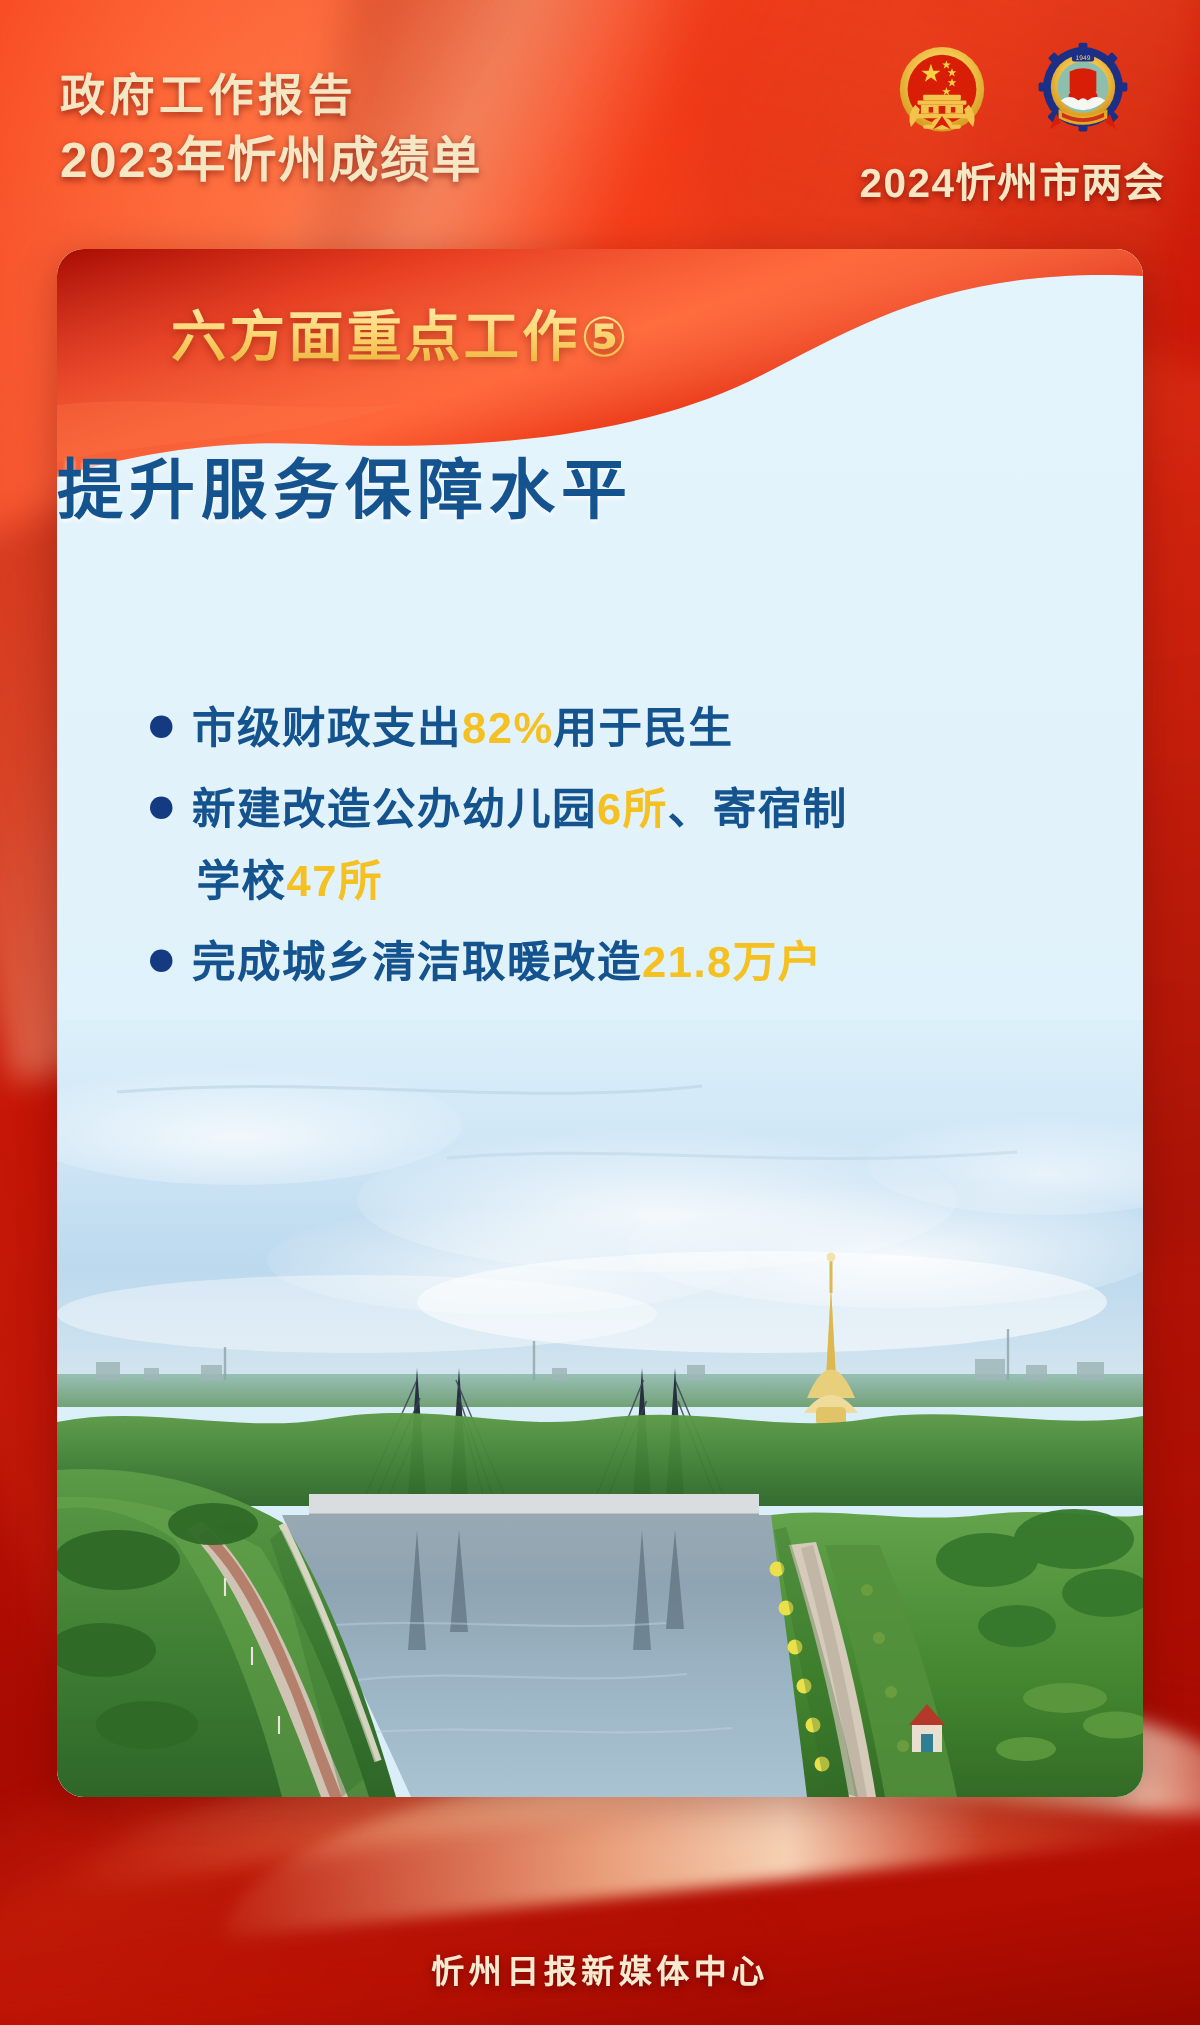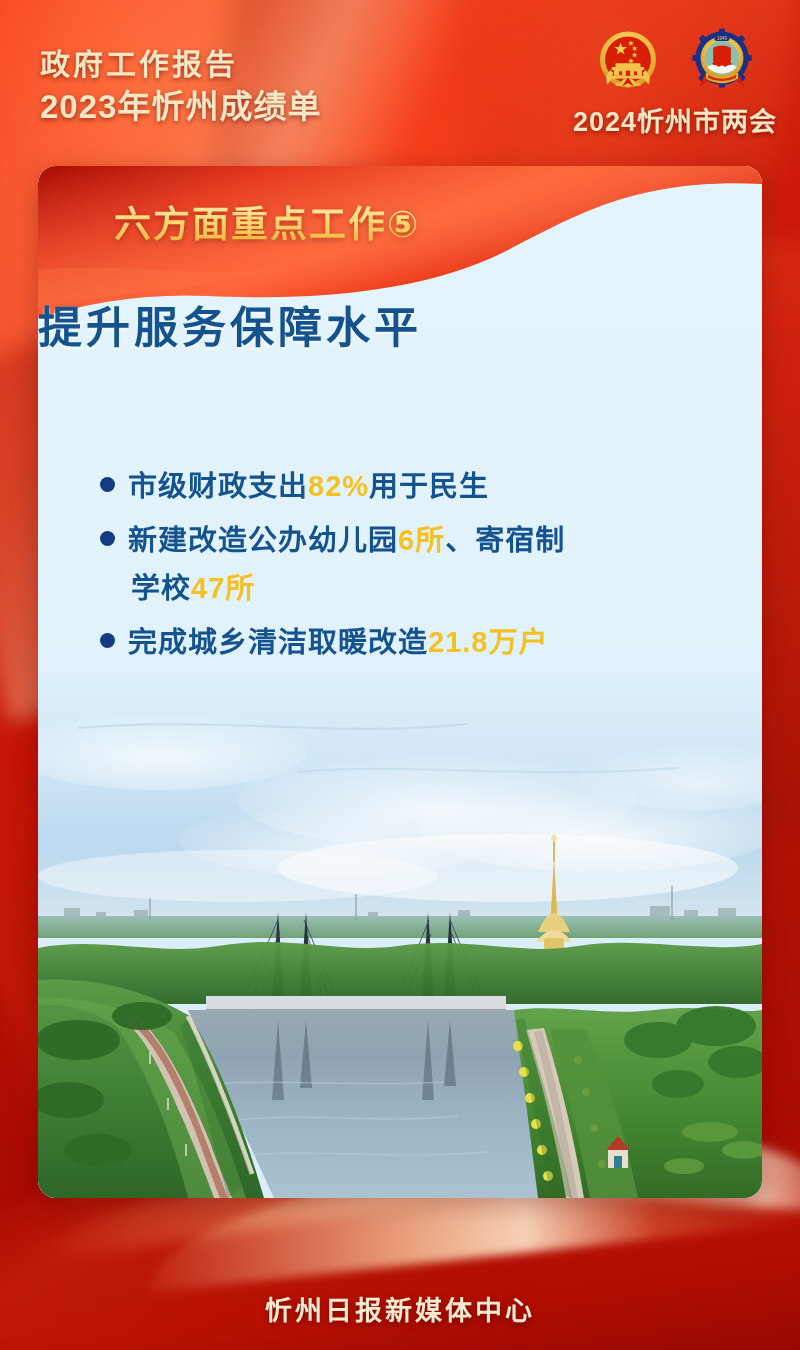--- a/index.html
+++ b/index.html
@@ -199,21 +199,21 @@
     position:absolute; left:0; right:0; bottom:0;
     height:518px;
     overflow:hidden;
   }
   .photo svg{ display:block; width:100%; height:100%; }
 
   
   .footer{
     position:absolute; left:0; right:0; bottom:22px;
     text-align:center;
-    font-size:27px; font-weight:bold; letter-spacing:3px;
+    font-size:22px; font-weight:bold; letter-spacing:3px;
     color:#f8ead0;
     text-shadow:0 2px 6px rgba(90,0,0,.7);
   }
 </style>
 </head>
 <body>
 
 <div class="poster">
 
   <div class="drape-base"></div>

